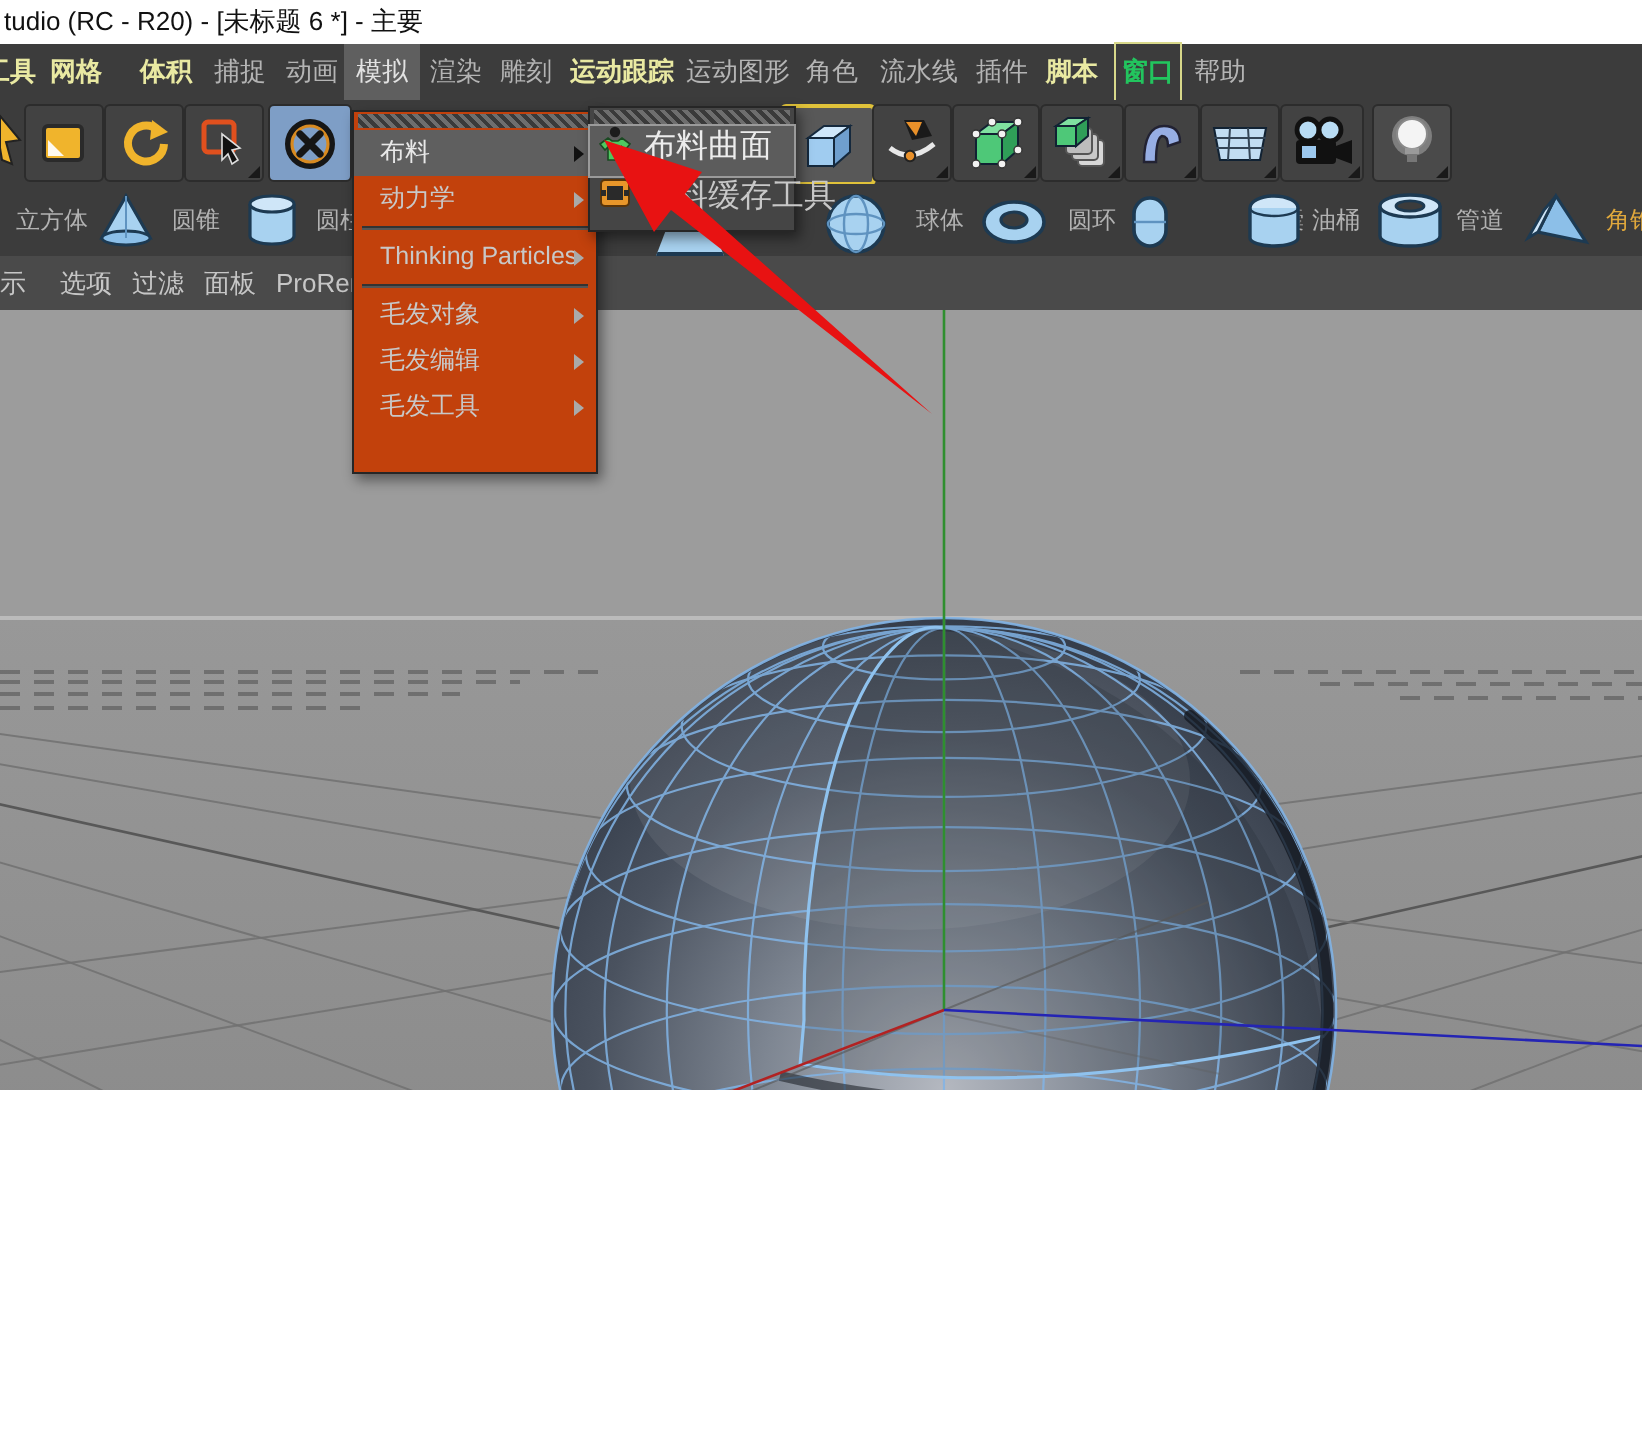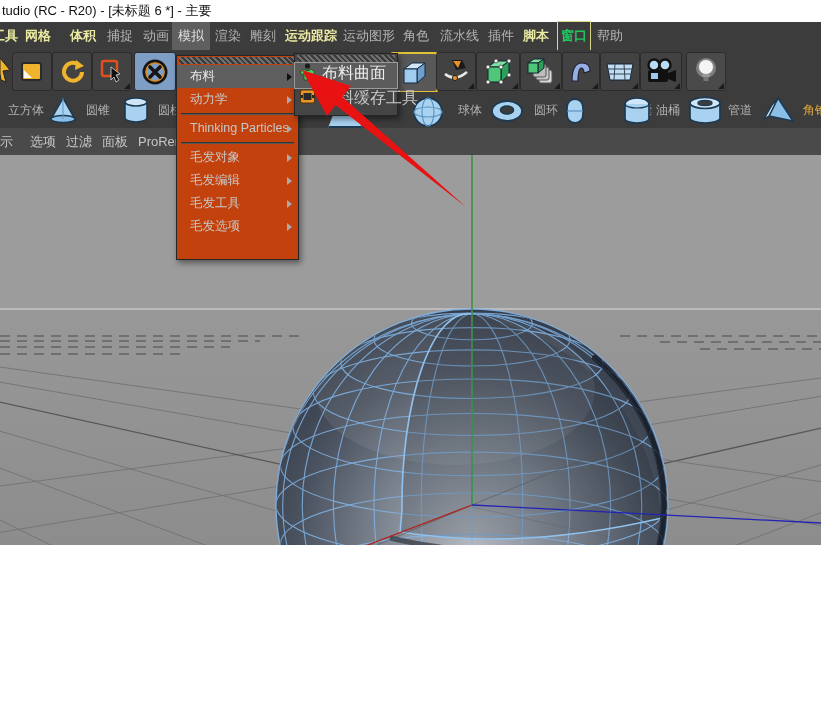--- a/index.html
+++ b/index.html
@@ -338,21 +338,20 @@
   <div class="menu">
     <div class="tearoff"></div>
     <div class="mitem hl"><span>布料</span><span class="arr"></span></div>
     <div class="mitem"><span>动力学</span><span class="arr"></span></div>
     <div class="msep"></div>
     <div class="mitem"><span>Thinking Particles</span><span class="arr"></span></div>
     <div class="msep"></div>
     <div class="mitem"><span>毛发对象</span><span class="arr"></span></div>
     <div class="mitem"><span>毛发编辑</span><span class="arr"></span></div>
     <div class="mitem"><span>毛发工具</span><span class="arr"></span></div>
-    <div class="mitem"><span>毛发选项</span><span class="arr"></span></div>
   </div>
 
   <div class="submenu">
     <div class="tearoff"></div>
     <div class="sitem hl">
       <svg width="17" height="18">
         <circle cx="8.5" cy="3" r="2.6" fill="#1c1c1c"></circle>
         <path d="M1,9 L5,6 L7,7.5 L10,7.5 L12,6 L16,9 L13.5,12 L12,10.5 L12,17 L5,17 L5,10.5 L3.5,12 Z" fill="#4ec860" stroke="#1a4a22" stroke-width="0.8"></path>
       </svg>
       <span>布料曲面</span>

